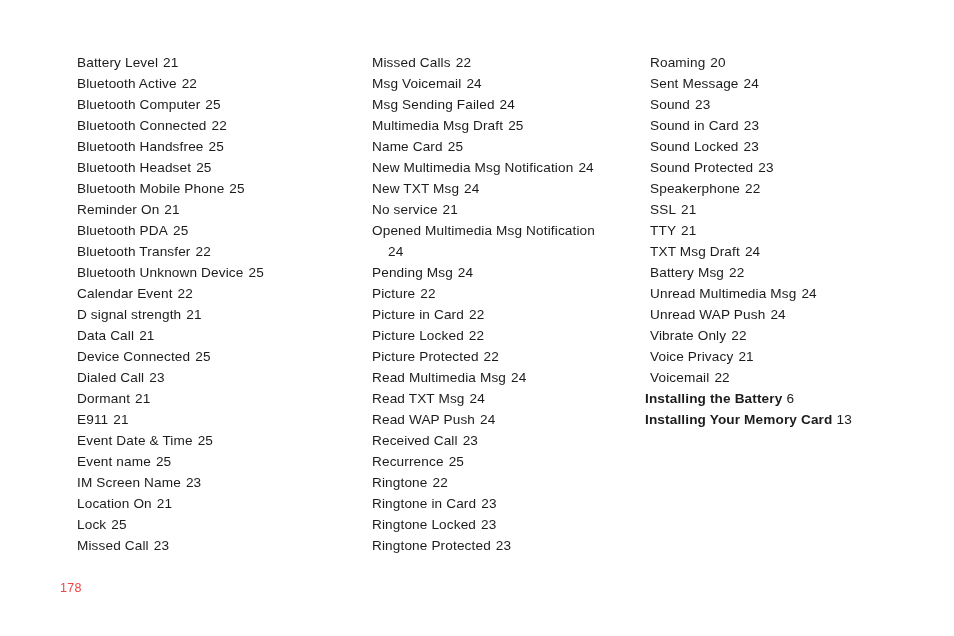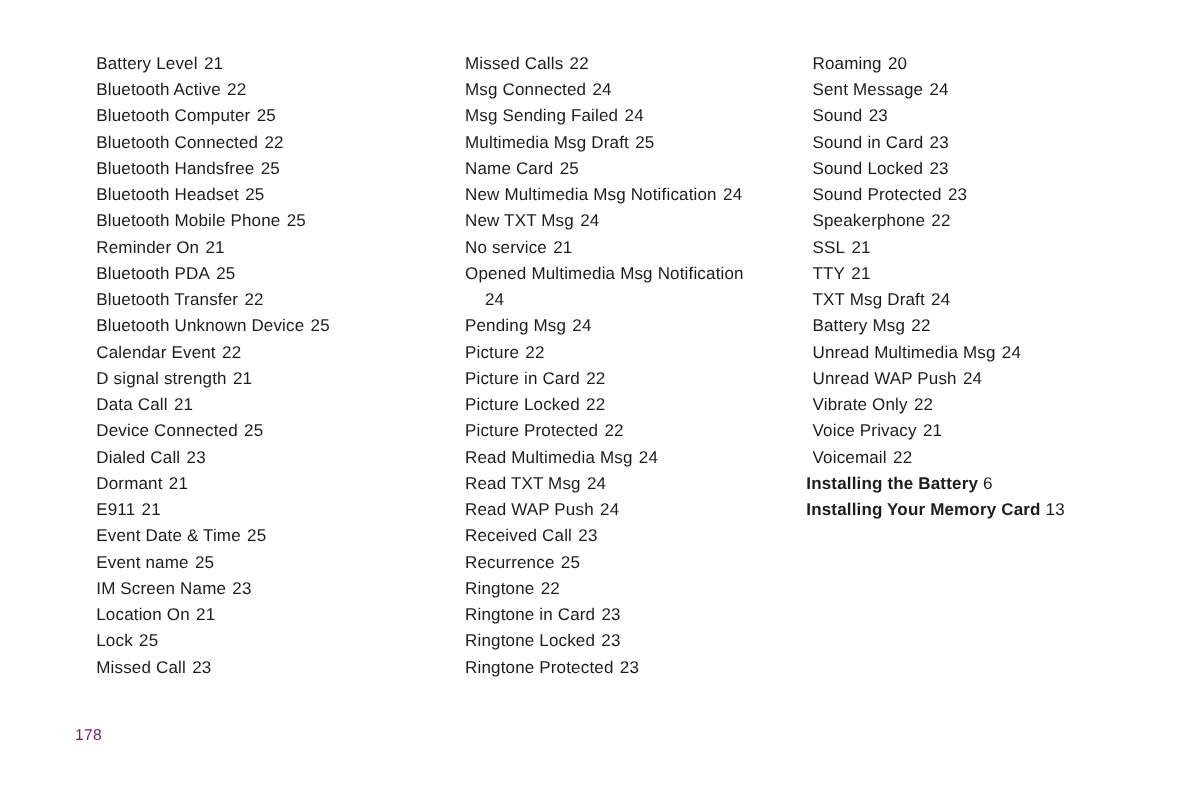--- a/index.html
+++ b/index.html
@@ -22,21 +22,21 @@
     left: 0;
     top: 0;
     width: 954px;
     height: 636px;
     background: #ffffff;
   }
 
   .columns {
     position: absolute;
     left: 0;
-    top: 4px;
+    top: 16px;
     width: 952px;
     height: 570px;
   }
 
   .column {
     position: absolute;
     top: 36px;
   }
 
   #col-1 { left: 60px;  width: 300px; }
@@ -85,21 +85,21 @@
     display: block;
     padding-left: 16px;
   }
 
   #footer-page-number {
     position: absolute;
     left: 60px;
     top: 580px;
     font-size: 12.5px;
     line-height: 16px;
-    color: #701a75;
+    color: #ef4444;
     letter-spacing: 0.02em;
   }
 </style>
 </head>
 <body>
 
 <div id="page">
 
   <div class="columns">
     <div class="column" id="col-1">
@@ -123,21 +123,21 @@
         <div class="entry"><span class="label">E911</span><span class="gap">&nbsp;</span><span class="pageno">21</span></div>
         <div class="entry"><span class="label">Event Date &amp; Time</span><span class="gap">&nbsp;</span><span class="pageno">25</span></div>
         <div class="entry"><span class="label">Event name</span><span class="gap">&nbsp;</span><span class="pageno">25</span></div>
         <div class="entry"><span class="label">IM Screen Name</span><span class="gap">&nbsp;</span><span class="pageno">23</span></div>
         <div class="entry"><span class="label">Location On</span><span class="gap">&nbsp;</span><span class="pageno">21</span></div>
         <div class="entry"><span class="label">Lock</span><span class="gap">&nbsp;</span><span class="pageno">25</span></div>
         <div class="entry"><span class="label">Missed Call</span><span class="gap">&nbsp;</span><span class="pageno">23</span></div>
       </div>
     <div class="column" id="col-2">
         <div class="entry"><span class="label">Missed Calls</span><span class="gap">&nbsp;</span><span class="pageno">22</span></div>
-        <div class="entry"><span class="label">Msg Connected</span><span class="gap">&nbsp;</span><span class="pageno">24</span></div>
+        <div class="entry"><span class="label">Msg Voicemail</span><span class="gap">&nbsp;</span><span class="pageno">24</span></div>
         <div class="entry"><span class="label">Msg Sending Failed</span><span class="gap">&nbsp;</span><span class="pageno">24</span></div>
         <div class="entry"><span class="label">Multimedia Msg Draft</span><span class="gap">&nbsp;</span><span class="pageno">25</span></div>
         <div class="entry"><span class="label">Name Card</span><span class="gap">&nbsp;</span><span class="pageno">25</span></div>
         <div class="entry"><span class="label">New Multimedia Msg Notification</span><span class="gap">&nbsp;</span><span class="pageno">24</span></div>
         <div class="entry"><span class="label">New TXT Msg</span><span class="gap">&nbsp;</span><span class="pageno">24</span></div>
         <div class="entry"><span class="label">No service</span><span class="gap">&nbsp;</span><span class="pageno">21</span></div>
         <div class="entry wrapped"><span class="label">Opened Multimedia Msg Notification</span><span class="wrapline">24</span></div>
         <div class="entry"><span class="label">Pending Msg</span><span class="gap">&nbsp;</span><span class="pageno">24</span></div>
         <div class="entry"><span class="label">Picture</span><span class="gap">&nbsp;</span><span class="pageno">22</span></div>
         <div class="entry"><span class="label">Picture in Card</span><span class="gap">&nbsp;</span><span class="pageno">22</span></div>

